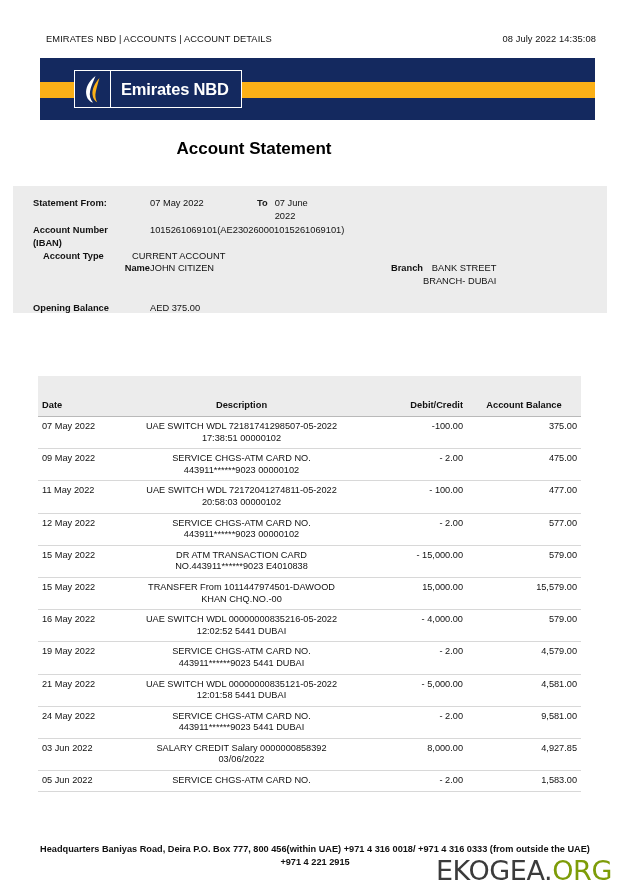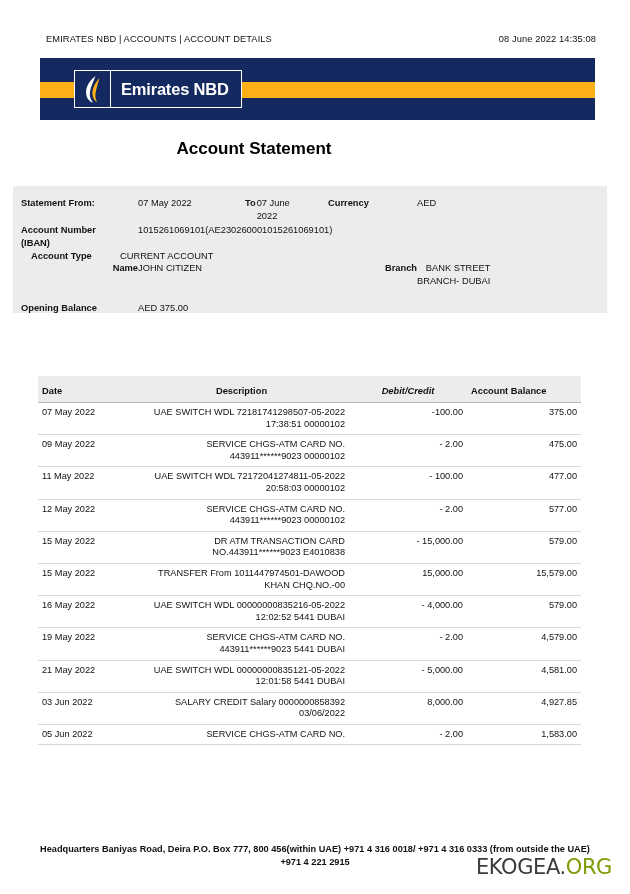--- a/index.html
+++ b/index.html
@@ -99,21 +99,21 @@
     position: absolute;
     top: 186px;
     left: 13px;
     width: 594px;
     height: 127px;
     background: #ececec;
   }
   .summary-grid {
     position: absolute;
     inset: 0;
-    padding: 11px 0 0 0;
+    padding: 11px 0 0 12px;
   }
   .srow {
     display: flex;
     width: 100%;
   }
   .col-a { width: 50%; display: flex; padding-left: 8px; }
   .col-b { width: 50%; display: flex; padding-left: 18px; }
   .lbl {
     font-size: 9.3px;
     font-weight: bold;
@@ -128,21 +128,21 @@
   }
   .lbl-w1 { width: 117px; flex: none; }
   .lbl-w2 { width: 89px; flex: none; }
   .row-1 { height: 27px; }
   .row-2 { height: 38px; flex-direction: column; }
   .row-3 { height: 40px; text-align: right; }
   .row-4 { height: 22px; gap: 44px; }
   .inline-to {
     font-size: 9.3px;
     font-weight: bold;
-    margin-right: 1px;
+    margin-right: 7px;
   }
   .to-wrap { display: flex; align-items: baseline; }
   .from-val { width: 107px; flex: none; }
 
   
   .txn-wrap {
     position: absolute;
     top: 376px;
     left: 38px;
     width: 543px;
@@ -150,72 +150,72 @@
   table.txn {
     width: 100%;
     border-collapse: collapse;
     table-layout: fixed;
   }
   table.txn thead th {
     background: #ececec;
     font-size: 9.3px;
     font-weight: bold;
     color: #111;
-    padding: 10px 4px 6px 4px;
+    padding: 24px 4px 6px 4px;
     border: none;
   }
   th.c-date   { width: 96px;  text-align: left; padding-left: 8px; }
   th.c-desc   { width: 215px; text-align: center; }
-  th.c-amt    { width: 118px; text-align: center; padding-right: 10px; font-style: italic; }
-  th.c-bal    { width: 114px; text-align: left; padding-right: 6px; }
+  th.c-amt    { width: 118px; text-align: right; padding-right: 10px; }
+  th.c-bal    { width: 114px; text-align: center; padding-right: 6px; }
 
   table.txn tbody td {
     font-size: 9.2px;
     color: #111;
     line-height: 11.6px;
     padding: 4px 4px 4px 4px;
     border-bottom: 1px solid #d8d8d8;
     vertical-align: top;
   }
   td.c-date { text-align: left; padding-left: 8px; white-space: nowrap; }
-  td.c-desc { text-align: right; padding-left: 6px; }
+  td.c-desc { text-align: center; padding-left: 6px; }
   td.c-amt  { text-align: right; padding-right: 10px; white-space: nowrap; }
   td.c-bal  { text-align: right; padding-right: 6px; white-space: nowrap; }
   tbody tr:first-child td { border-top: 1px solid #b9b9b9; }
 
   
   .footer {
     position: absolute;
     left: 34px;
     right: 34px;
     top: 843px;
     text-align: center;
     font-size: 9.2px;
     font-weight: bold;
     line-height: 13px;
     color: #111;
   }
   .watermark {
     position: absolute;
     right: 18px;
     top: 857px;
-    font-size: 21px;
+    font-size: 27px;
     letter-spacing: -0.4px;
     font-family: "DejaVu Sans", sans-serif;
     line-height: 1;
   }
   .wm-dark { color: #3b3b3b; }
   .wm-green { color: #7d9c08; }
 </style>
 </head>
 <body>
 
 <div class="topbar">
   <span class="crumb">EMIRATES NBD | ACCOUNTS | ACCOUNT DETAILS</span>
-  <span class="stamp">08 June 2022 14:35:08</span>
+  <span class="stamp">08 July 2022 14:35:08</span>
 </div>
 
 <div class="banner">
   <div class="stripe"></div>
   <div class="logo-box">
     <div class="logo-mark">
       <svg width="22" height="30" viewBox="0 0 22 30" aria-hidden="true">
         <path d="M13.5 2 C6.5 7.5 3.5 14 4.2 20 C4.7 24.5 7.4 27.6 11 28.6 C8.2 25.4 7.2 21.4 8.1 17 C8.9 12.8 10.9 8.3 13.5 2 Z" fill="#ffffff"></path>
         <path d="M17.5 4 C12.5 9.5 10 15.5 10.5 20.5 C10.9 24.3 12.6 27 15.2 28.3 C13.3 25 12.9 21.2 13.9 17.2 C14.8 13.4 16 8.9 17.5 4 Z" fill="#fbb017"></path>
       </svg>
@@ -230,24 +230,20 @@
   <div class="summary-grid">
 
     <div class="srow row-1">
       <div class="col-a">
         <span class="lbl lbl-w1">Statement From:</span>
         <span class="to-wrap">
           <span class="val from-val">07 May 2022</span>
           <span class="inline-to">To</span>
           <span class="val">07 June  2022</span>
         </span>
-      </div>
-      <div class="col-b">
-        <span class="lbl lbl-w2">Currency</span>
-        <span class="val">AED</span>
       </div>
     </div>
 
     <div class="srow row-2">
       <div class="col-a">
         <span class="lbl lbl-w1" style="white-space:pre-line">Account Number
 (IBAN)</span>
         <span class="val">1015261069101(AE230260001015261069101)</span>
       </div>
       <div class="col-b">
@@ -338,20 +334,26 @@
           <td class="c-amt">- 2.00</td>
           <td class="c-bal">4,579.00</td>
         </tr>
         <tr>
           <td class="c-date">21  May 2022</td>
           <td class="c-desc">UAE SWITCH WDL 00000000835121-05-2022 12:01:58 5441 DUBAI</td>
           <td class="c-amt">- 5,000.00</td>
           <td class="c-bal">4,581.00</td>
         </tr>
         <tr>
+          <td class="c-date">24  May 2022</td>
+          <td class="c-desc">SERVICE CHGS-ATM CARD NO. 443911******9023 5441 DUBAI</td>
+          <td class="c-amt">- 2.00</td>
+          <td class="c-bal">9,581.00</td>
+        </tr>
+        <tr>
           <td class="c-date">03  Jun  2022</td>
           <td class="c-desc">SALARY CREDIT Salary 0000000858392 03/06/2022</td>
           <td class="c-amt">8,000.00</td>
           <td class="c-bal">4,927.85</td>
         </tr>
         <tr>
           <td class="c-date">05  Jun  2022</td>
           <td class="c-desc">SERVICE CHGS-ATM CARD NO.</td>
           <td class="c-amt">- 2.00</td>
           <td class="c-bal">1,583.00</td>

